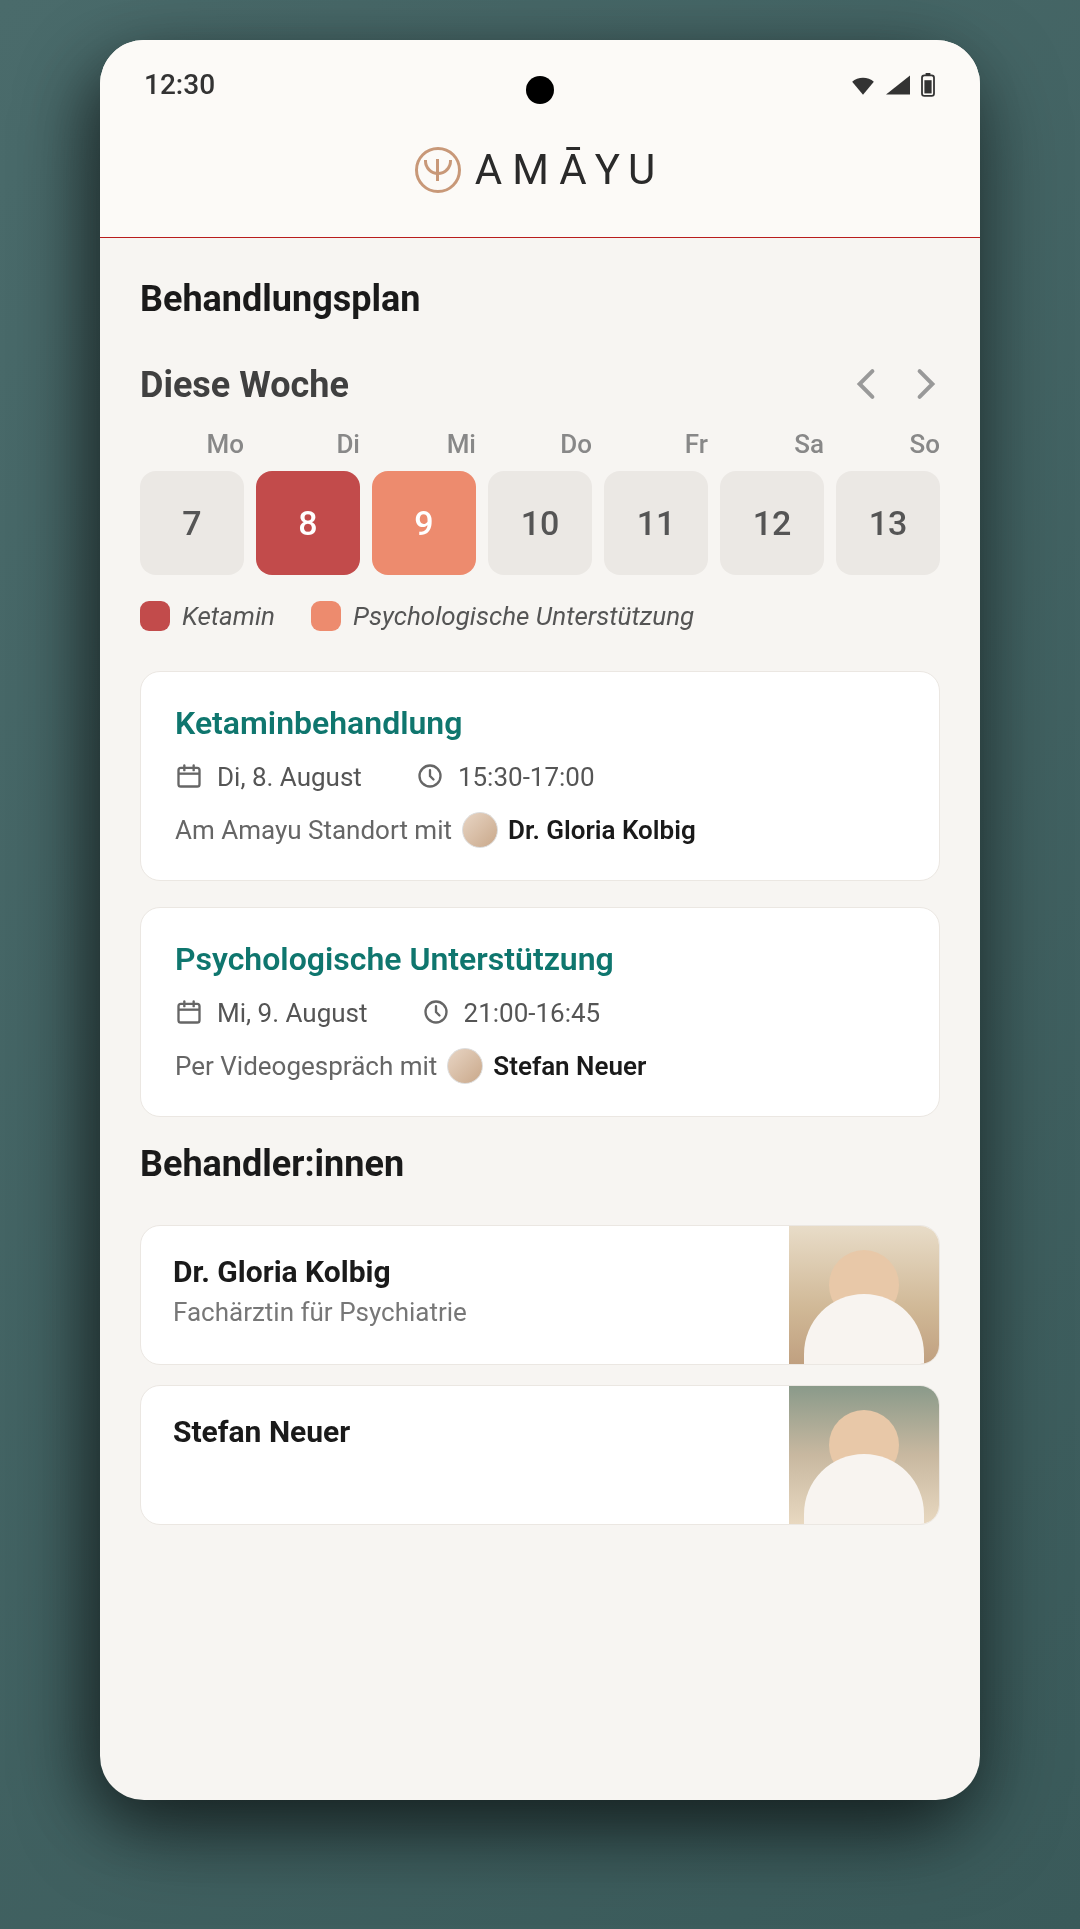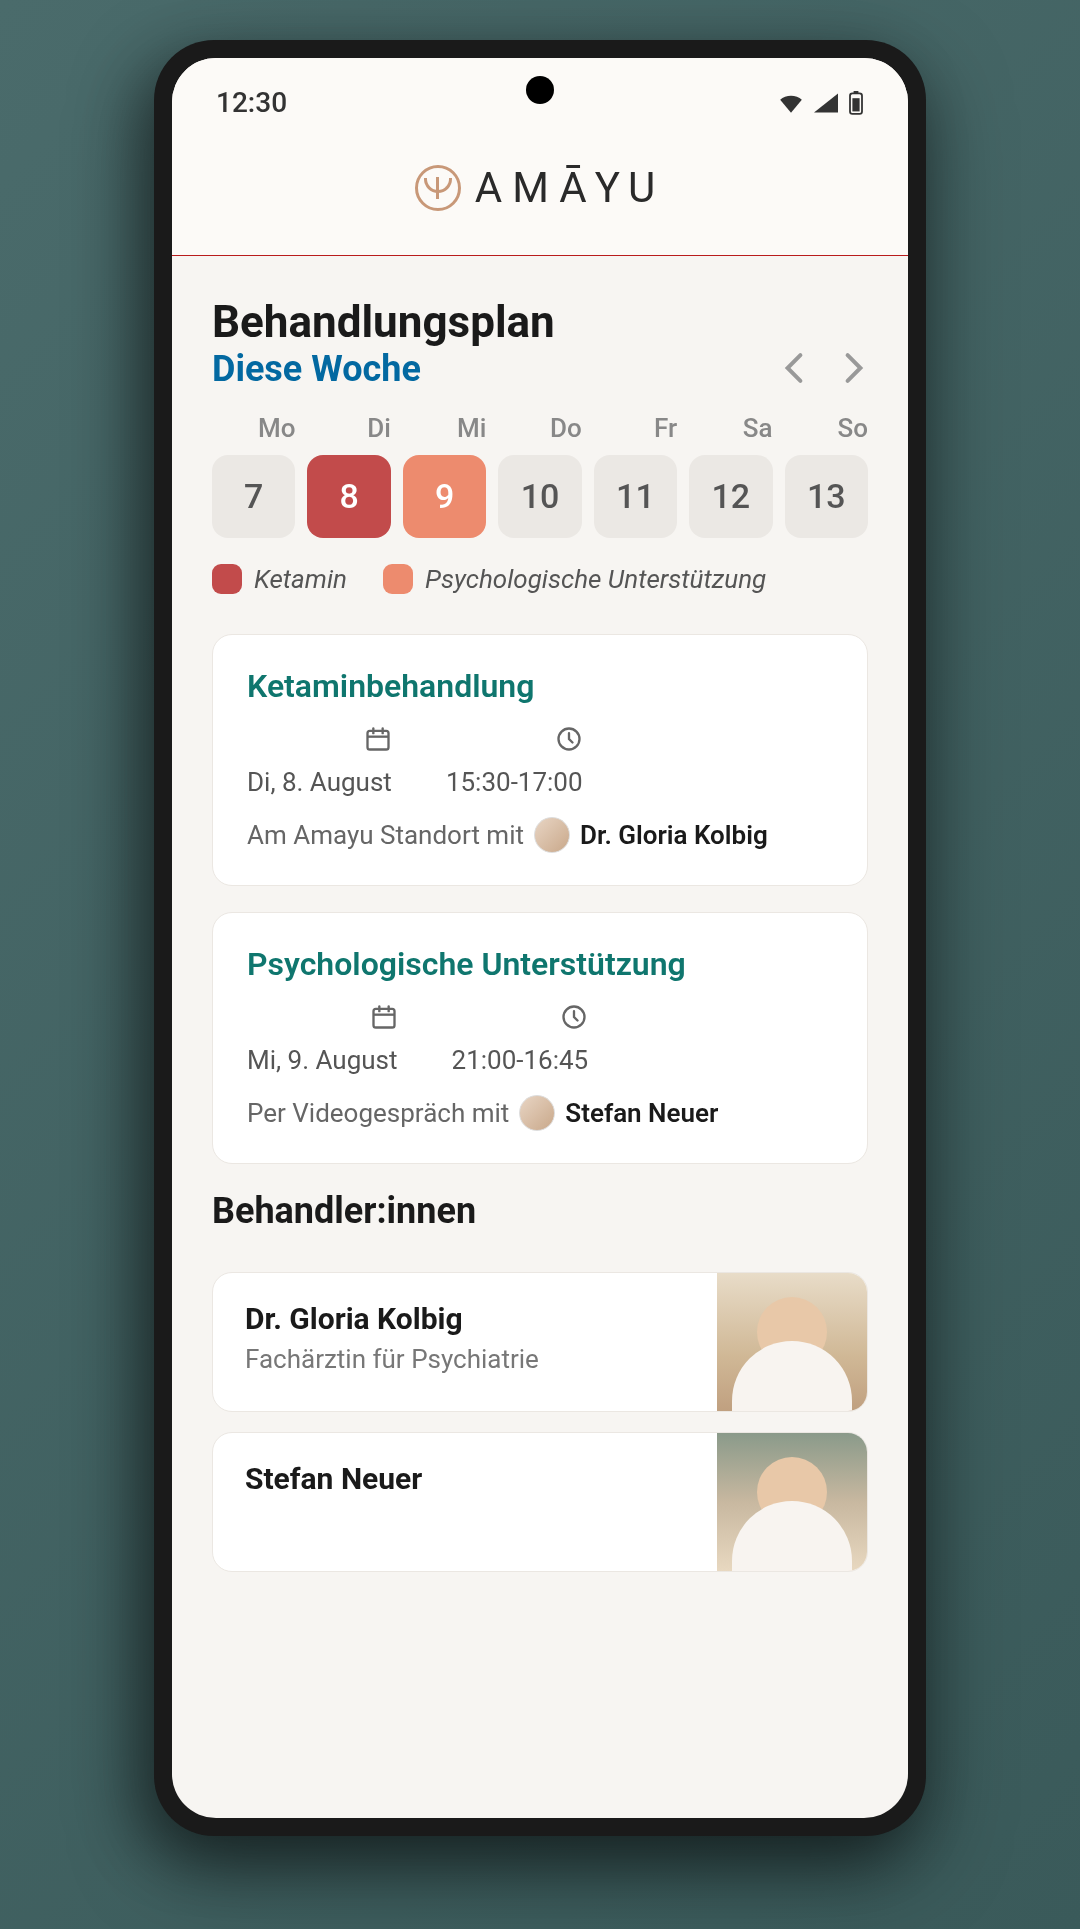--- a/index.html
+++ b/index.html
@@ -6,24 +6,23 @@
   body {
     background: linear-gradient(135deg, #4a6b6b 0%, #3a5a5a 100%);
     font-family: -apple-system, BlinkMacSystemFont, 'Segoe UI', Roboto, sans-serif;
     display: flex;
     justify-content: center;
     align-items: flex-start;
     min-height: 100vh;
     padding: 40px 20px;
   }
   .phone-frame {
-    width: 772px;
+    width: 880px;
     background: #1a1a1a;
     border-radius: 60px;
-    padding: 18px;
     box-shadow: 0 30px 80px rgba(0,0,0,0.5), -20px 20px 60px rgba(0,0,0,0.3);
     position: relative;
   }
   .phone-screen {
     background: #f7f5f2;
     border-radius: 44px;
     overflow: hidden;
     height: 1760px;
     position: relative;
   }
@@ -71,23 +70,23 @@
     content: '';
     width: 22px; height: 12px;
     border: 3px solid #c89878;
     border-top: none;
     border-radius: 0 0 22px 22px;
     position: absolute;
     top: 10px;
   }
   .logo-text { font-size: 42px; letter-spacing: 10px; font-weight: 400; color: #2a2a2a; }
   .content { padding: 40px 40px 0; }
-  .page-title { font-size: 44px; font-weight: 700; color: #1a1a1a; }
+  .page-title { font-size: 36px; font-weight: 700; color: #1a1a1a; margin-bottom: 44px; }
   .week-header { display: flex; justify-content: space-between; align-items: center; margin-bottom: 22px; }
-  .week-title { font-size: 36px; font-weight: 700; color: #0369a1; }
+  .week-title { font-size: 36px; font-weight: 700; color: #404040; }
   .week-nav { display: flex; gap: 32px; }
   .week-nav-btn { background: none; border: none; cursor: pointer; color: #999; padding: 4px; }
   .week-days { display: flex; justify-content: space-between; gap: 12px; margin-bottom: 26px; }
   .day-col { flex: 1; text-align: right; }
   .day-label { font-size: 26px; color: #888; font-weight: 500; margin-bottom: 12px; }
   .day-num {
     aspect-ratio: 1;
     display: flex; align-items: center; justify-content: center;
     font-size: 34px; font-weight: 500;
     border-radius: 16px;
@@ -104,21 +103,21 @@
   .legend-swatch.psych { background: #ed8b6e; }
   .card {
     background: #fff;
     border: 1px solid #ebe7e2;
     border-radius: 20px;
     padding: 32px 34px;
     margin-bottom: 26px;
   }
   .card-title { font-size: 32px; font-weight: 600; color: #0f766e; margin-bottom: 20px; }
   .card-row { display: flex; gap: 54px; margin-bottom: 20px; font-size: 26px; color: #555; }
-  .card-meta { display: flex; align-items: flex-end; gap: 14px; flex-direction: column; }
+  .card-meta { display: flex; align-items: flex-start; gap: 14px; }
   .card-location { font-size: 26px; color: #666; display: flex; align-items: center; gap: 10px; flex-wrap: wrap; }
   .card-location strong { color: #1a1a1a; font-weight: 600; }
   .mini-avatar {
     width: 36px; height: 36px; border-radius: 50%;
     background: linear-gradient(135deg, #e8d5c4, #c9a88a);
     display: inline-block;
     border: 1px solid #ddd;
   }
   .section-title { font-size: 36px; font-weight: 700; color: #1a1a1a; margin: 24px 0 40px; }
   .practitioner-card {

